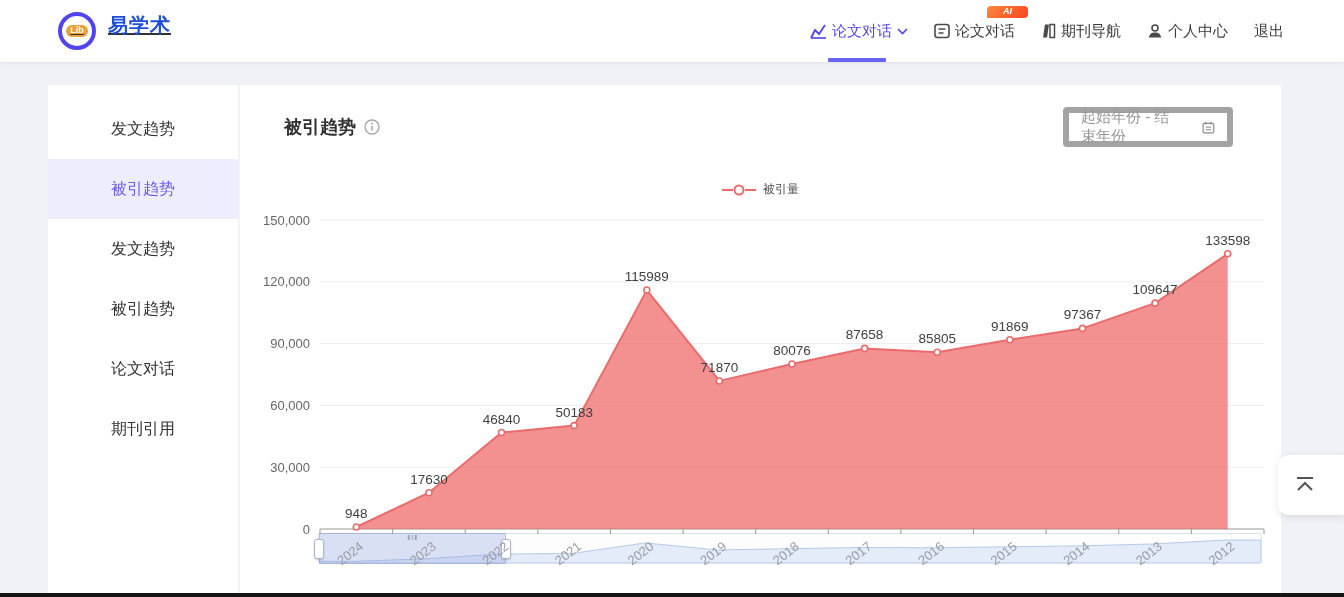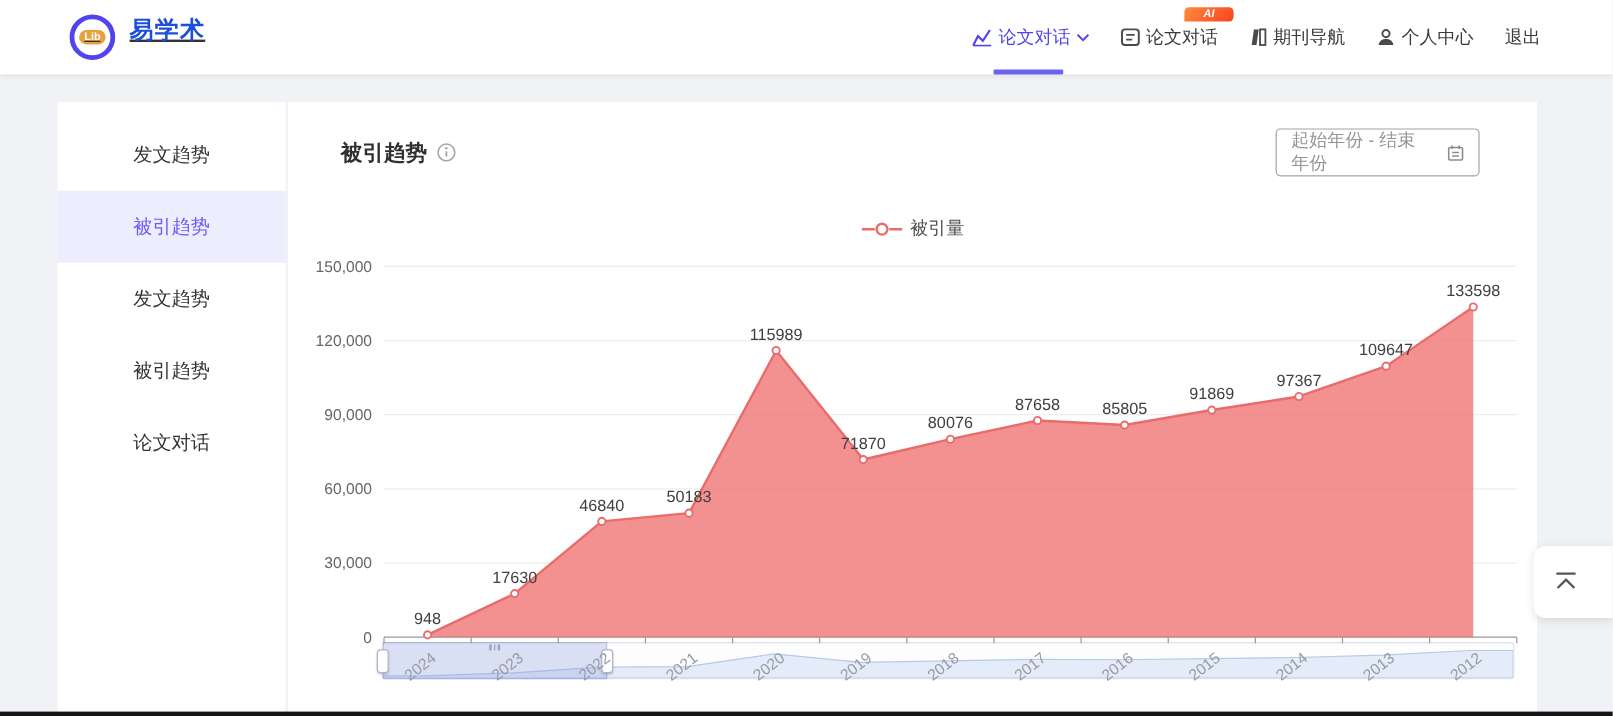--- a/index.html
+++ b/index.html
@@ -64,28 +64,28 @@
   .side-item.active { color:#6a5bf7; background:#eeedfd; }
   .main-card { flex:1; background:#fff; margin-left:2px; position:relative; overflow:hidden; }
   
   .card-head {
     display:flex; justify-content:space-between; align-items:flex-start;
     padding:22px 48px 0 44px;
   }
   .title-group { display:flex; align-items:center; gap:8px; margin-top:8px; }
   .card-title { font-size:18px; font-weight:bold; color:#303030; }
   .date-box {
-    width:170px; height:40px; border:1px solid #a3a3a3; border-radius:4px;
+    width:170px; height:40px; border:6px solid #a3a3a3; border-radius:4px;
     display:flex; align-items:center; justify-content:space-between;
     padding:0 12px; color:#969696; font-size:15px; cursor:pointer; background:#fff;gap:20px;
   }
   
   .legend-row { display:flex; justify-content:center; margin-top:34px; }
   .legend-item { display:flex; align-items:center; gap:7px; cursor:pointer; }
-  .legend-label { font-size:15px; color:#4d4d4d; }
+  .legend-label { font-size:12px; color:#4d4d4d; }
   
   .chart-wrap { position:relative; height:404px; margin-top:4px; }
   .chart-svg { position:absolute; left:20px; top:0; z-index:2; }
   .datazoom {
     position:absolute; left:78px; top:331px; width:944px; height:31px;
     border:1px solid #dce1ee; border-radius:3px; background:#fdfdfe; z-index:1;
   }
   .dz-preview { position:absolute; left:0; top:0; }
   .dz-selection {
     position:absolute; top:-1px; bottom:-1px;
@@ -172,20 +172,21 @@
 </div>
 
 <div class="content-row">
 
   <div class="sidebar">
     <div class="side-item">发文趋势</div>
     <div class="side-item active">被引趋势</div>
     <div class="side-item">发文趋势</div>
     <div class="side-item">被引趋势</div>
     <div class="side-item">论文对话</div>
+    <div class="side-item">期刊引用</div>
   </div>
 
   <div class="main-card">
     <div class="card-head">
       <div class="title-group">
         <span class="card-title">被引趋势</span>
         <svg width="16" height="16" viewBox="0 0 16 16">
           <circle cx="8" cy="8" r="7" fill="none" stroke="#a6a6a6" stroke-width="1.3"></circle>
           <line x1="8" y1="7" x2="8" y2="11.5" stroke="#a6a6a6" stroke-width="1.5"></line>
           <circle cx="8" cy="4.6" r="1" fill="#a6a6a6"></circle>

